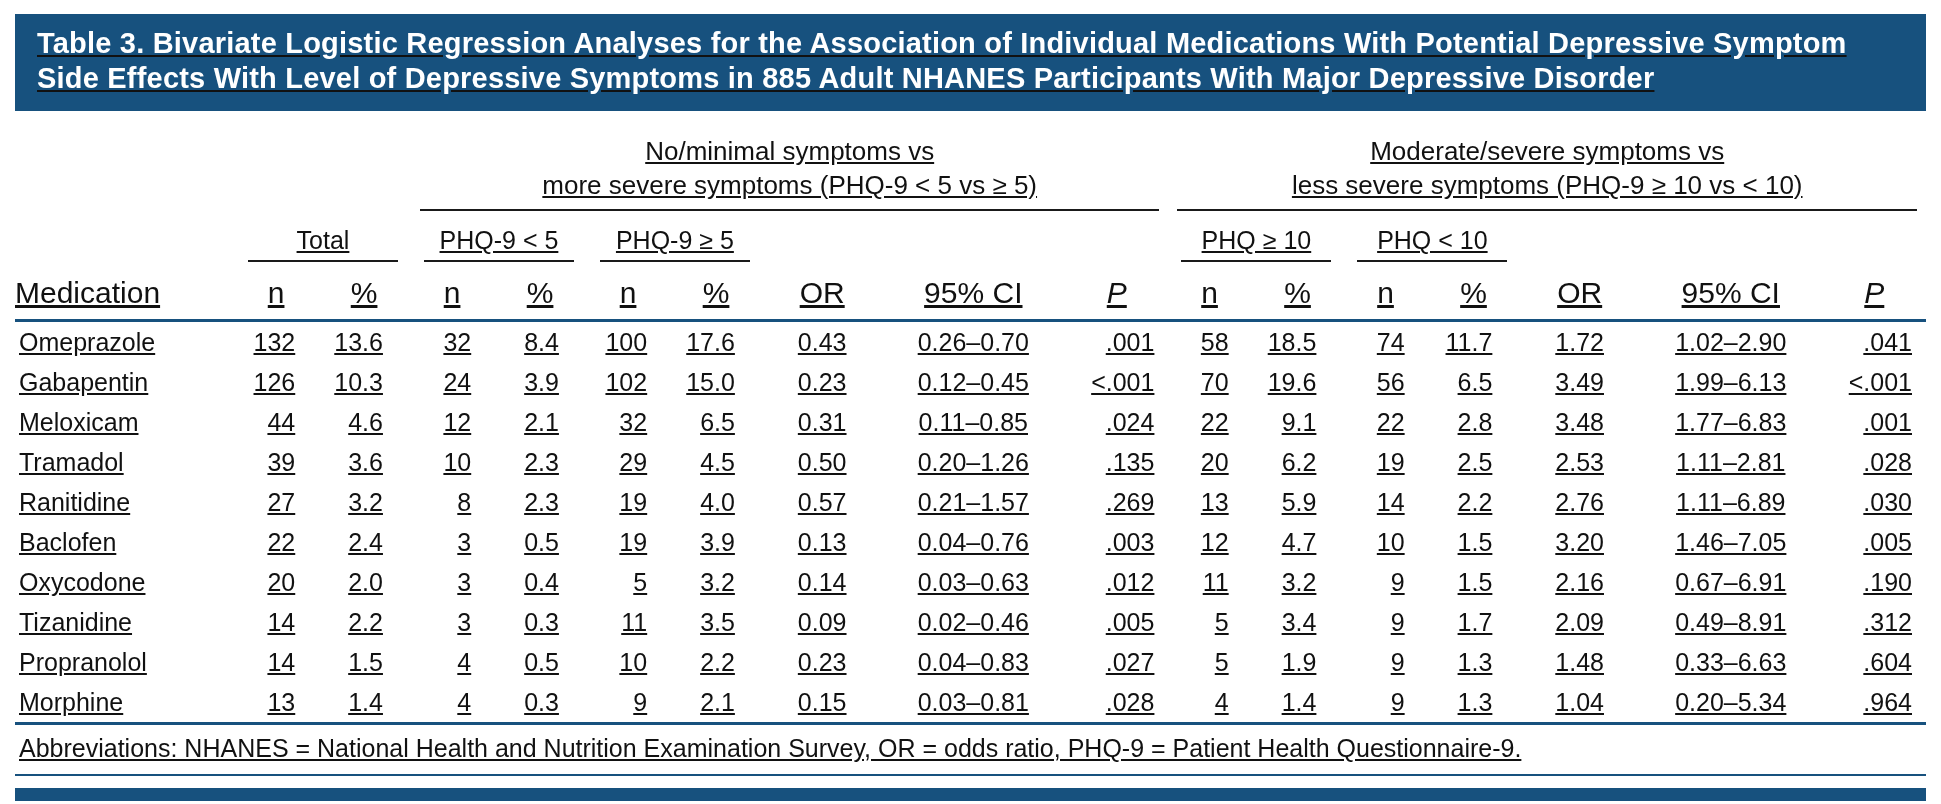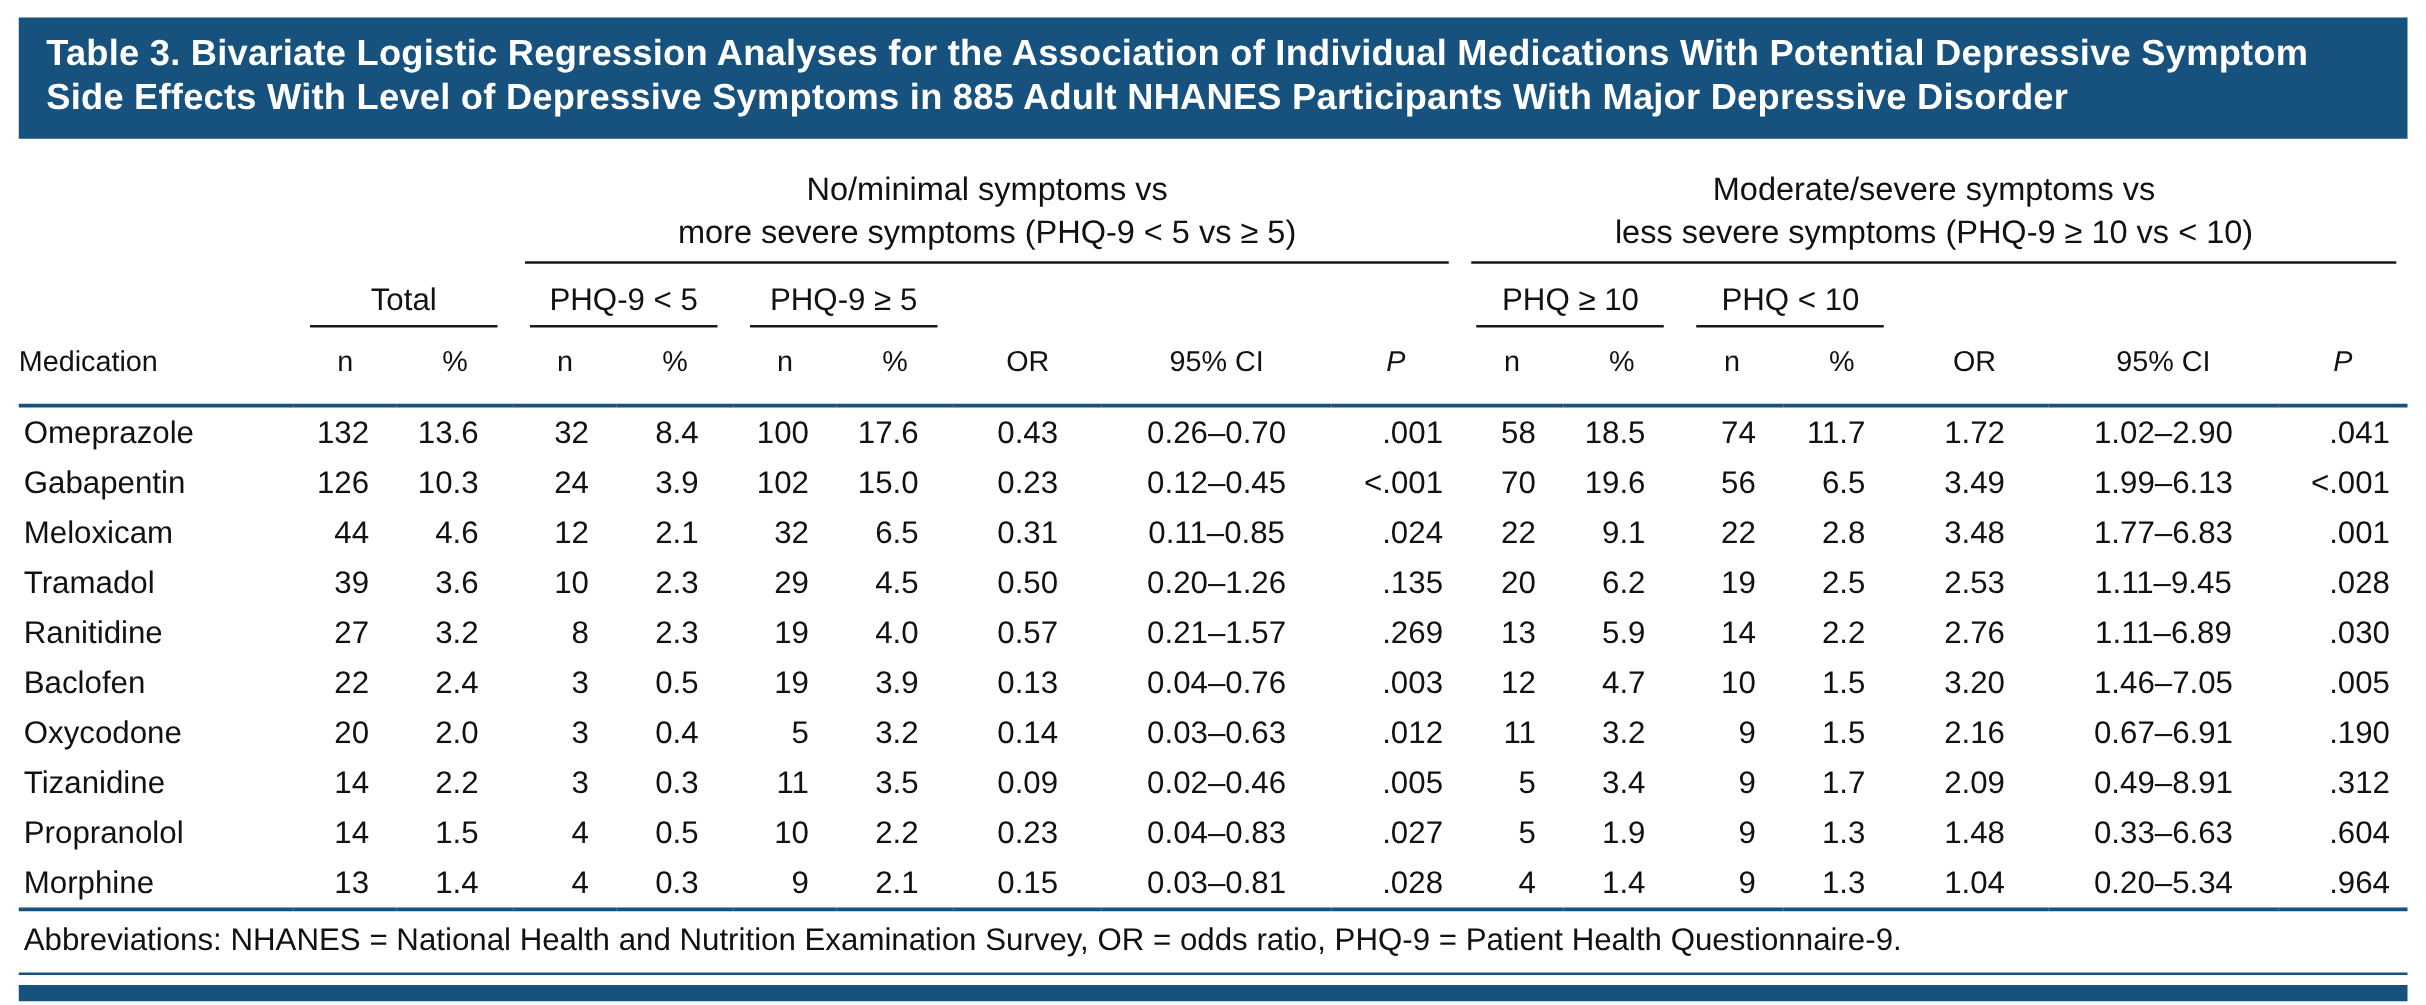--- a/index.html
+++ b/index.html
@@ -1,42 +1,42 @@
 <!DOCTYPE html>
 <html style="--navy: #17517E;"><head>
 <meta charset="utf-8">
 <style>
   :root { --navy:#17517E; --rule-dark:#1a1a1a; }
   html,body { margin:0; padding:0; background:#ffffff; }
   body { font-family:"Liberation Sans", sans-serif; color:#111; }
   .page {
     position:relative; width:1941px; height:804px; box-sizing:border-box;
-    padding:14px 15px 0; background:#fff; overflow:hidden;
+    padding:14px 15px 0; background:#fff; overflow:hidden;text-decoration:underline;
   }
   .banner {
     background:var(--navy); color:#fff; padding:12px 22px 14px; margin-bottom:20px;
   }
   .banner-title { font-weight:bold; font-size:29px; line-height:1.22; letter-spacing:0.2px; }
 
   table.tbl { width:100%; border-collapse:collapse; table-layout:fixed; }
   th { font-weight:normal;margin-top:36px; }
 
   .group-row th { vertical-align:bottom; padding-top:4px; }
   .grp-inner {
     font-size:26px; line-height:1.3; text-align:center;
     padding-bottom:7px; border-bottom:2px solid var(--rule-dark); margin:0 8px;
   }
   .sub-row th { vertical-align:bottom; padding-top:14px; font-size:25px; }
   .sub-inner {
     display:block; margin:0 12px; padding-bottom:5px; text-align:center;
     border-bottom:2px solid var(--rule-dark);
   }
   .cols-row th {
-    font-size:23px; vertical-align:bottom;
-    border-bottom:3px solid var(--navy); padding:13px 0 20px;
+    font-size:30px; vertical-align:bottom;
+    border-bottom:3px solid var(--navy); padding:13px 0 9px;
   }
   .h-med { text-align:left; padding-left:4px; }
   .h-n, .h-pct, .h-or, .h-ci, .h-p { text-align:center; }
   .italic { font-style:italic; }
 
   tbody td { font-size:25px; padding:6px 0 5px; white-space:nowrap; overflow:hidden; }
   tbody tr:last-child td { border-bottom:3px solid var(--navy); }
   .c-med { text-align:left; padding-left:4px; }
   .c-n   { text-align:right; padding-right:22px; }
   .c-pct { text-align:right; padding-right:28px; }
@@ -205,21 +205,21 @@
           <td class="c-n">29</td>
           <td class="c-pct">4.5</td>
           <td class="c-or">0.50</td>
           <td class="c-ci">0.20–1.26</td>
           <td class="c-p">.135</td>
           <td class="c-n">20</td>
           <td class="c-pct">6.2</td>
           <td class="c-n">19</td>
           <td class="c-pct">2.5</td>
           <td class="c-or">2.53</td>
-          <td class="c-ci">1.11–9.45</td>
+          <td class="c-ci">1.11–2.81</td>
           <td class="c-p">.028</td>
         </tr>
         <tr>
           <td class="c-med">Ranitidine</td>
           <td class="c-n">27</td>
           <td class="c-pct">3.2</td>
           <td class="c-n">8</td>
           <td class="c-pct">2.3</td>
           <td class="c-n">19</td>
           <td class="c-pct">4.0</td>

